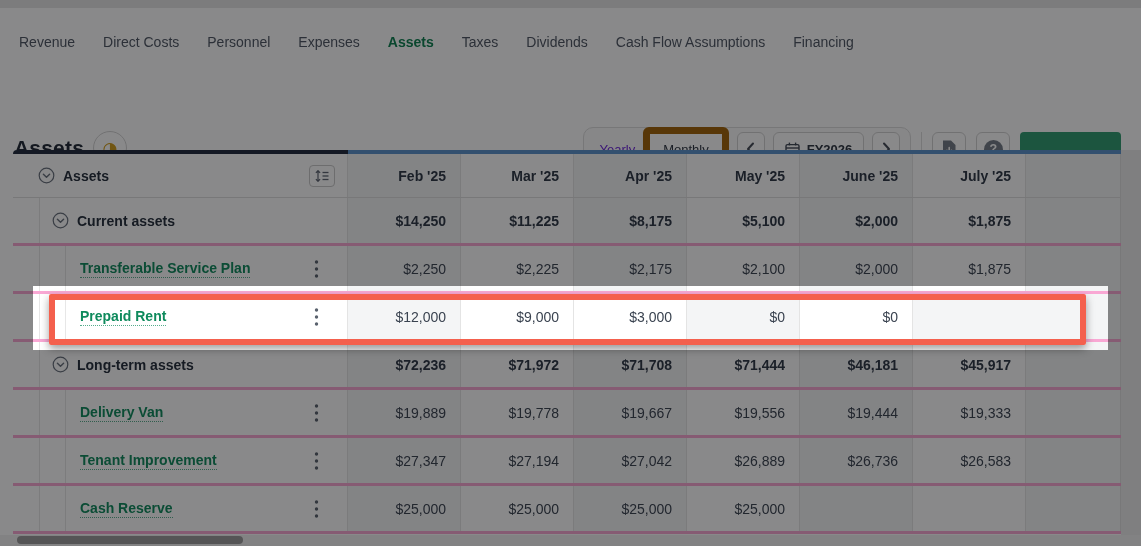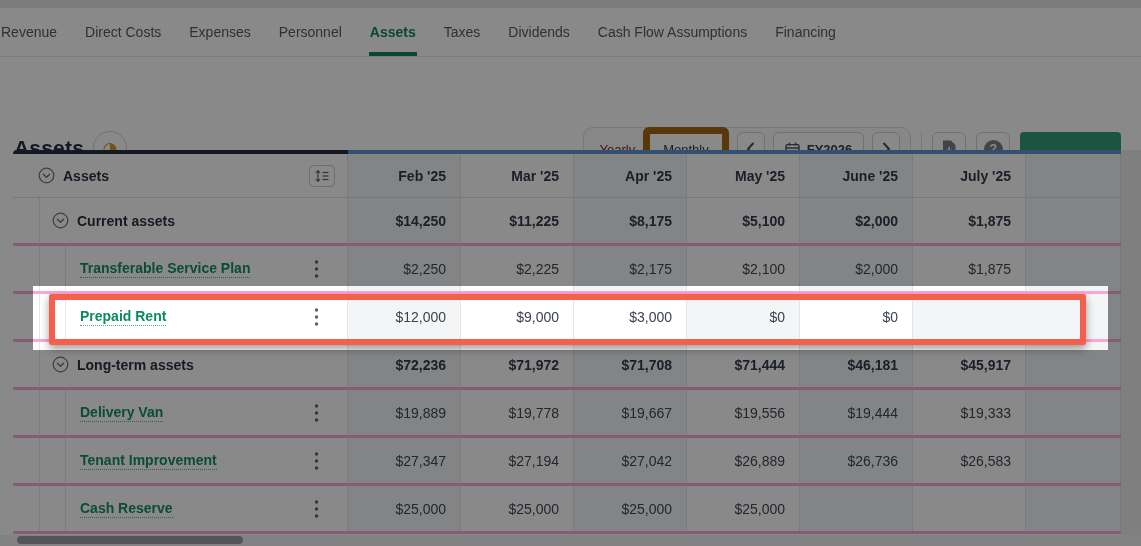--- a/index.html
+++ b/index.html
@@ -4,35 +4,35 @@
 <style>
   * { margin:0; padding:0; box-sizing:border-box; }
   html,body { background:#cfcfcf; }
   .screen {
     position:relative; width:1141px; height:546px; overflow:hidden;
     background:#ffffff; font-family:"Liberation Sans","DejaVu Sans",sans-serif;
     -webkit-font-smoothing:antialiased;
   }
   
   .top-strip { position:absolute; left:0; top:0; width:1141px; height:8px; background:#e7e7e7; }
-  .nav { position:absolute; left:0; top:8px; width:1141px; height:49px; background:#fff;
-         border-bottom:1px solid #e6e6e6; display:flex; align-items:stretch; }
+  .nav { position:absolute; left:0; top:18px; width:1141px; height:49px; background:#fff;
+         border-bottom:1px solid #e6e6e6; display:flex; align-items:stretch; padding-left:18px; }
   .tab { display:flex; align-items:center; padding:0 1px; margin-right:26px; font-size:14px;
          color:#4d5562; cursor:pointer; border-bottom:4px solid transparent; padding-top:4px; white-space:nowrap; }
   .tab.active { color:#0c8050; font-weight:bold; border-bottom-color:#0c8050; }
   
   .title-row { position:absolute; left:0; top:57px; width:1141px; height:93px; background:#fff; }
   .page-title { position:absolute; left:14px; top:79px; font-size:21px; font-weight:bold; color:#1f2834; letter-spacing:.2px; }
   .progress-badge { position:absolute; left:93px; top:74px; width:34px; height:34px; border:1px solid #d2d2d2;
                     border-radius:50%; display:flex; align-items:center; justify-content:center; background:#fff; }
   .progress-badge span { color:#d29e1b; font-size:17px; line-height:1; font-family:"DejaVu Sans",sans-serif; }
   .toolbar { position:absolute; right:20px; top:70px; height:44px; display:flex; align-items:center; gap:10px; }
   .ctl-group { height:44px; border:1px solid #dcdcdc; border-radius:10px; background:#fbfbfb;
                display:flex; align-items:center; gap:8px; padding:0 10px; }
-  .seg-label { font-size:13px; color:#7f1d1d; padding:0 6px; cursor:pointer; }
+  .seg-label { font-size:13px; color:#6d28d9; padding:0 6px; cursor:pointer; }
   .seg-selected { background:#fff; border:7px solid #a16207; border-radius:6px; padding:8px 13px;
                   font-size:13px; color:#2d3540; box-shadow:0 1px 2px rgba(0,0,0,.07); cursor:pointer; }
   .sq-btn { height:34px; border:1px solid #d2d2d2; border-radius:6px; background:#fff;
             display:flex; align-items:center; justify-content:center; cursor:pointer; }
   .sq-btn.narrow { width:28px; }
   .fy-btn { height:34px; border:1px solid #d2d2d2; border-radius:6px; background:#fff; display:flex;
             align-items:center; gap:7px; padding:0 11px; font-size:13px; font-weight:bold; color:#2d3540; cursor:pointer; }
   .tb-divider { width:1px; height:34px; background:#dcdcdc; }
   .icon-btn { width:34px; height:34px; border:1px solid #d2d2d2; border-radius:6px; background:#fff;
               display:flex; align-items:center; justify-content:center; cursor:pointer; }
@@ -82,22 +82,22 @@
 <body>
 
 <div class="screen">
 
   <div class="top-strip"></div>
 
   <nav class="nav">
     <div style="display:flex">
         <div class="tab">Revenue</div>
         <div class="tab">Direct Costs</div>
+        <div class="tab">Personnel</div>
         <div class="tab">Expenses</div>
-        <div class="tab">Personnel</div>
         <div class="tab active">Assets</div>
         <div class="tab">Taxes</div>
         <div class="tab">Dividends</div>
         <div class="tab">Cash Flow Assumptions</div>
         <div class="tab">Financing</div>
       </div>
   </nav>
 
   <div class="title-row">
     <h1 class="page-title">Assets</h1>

